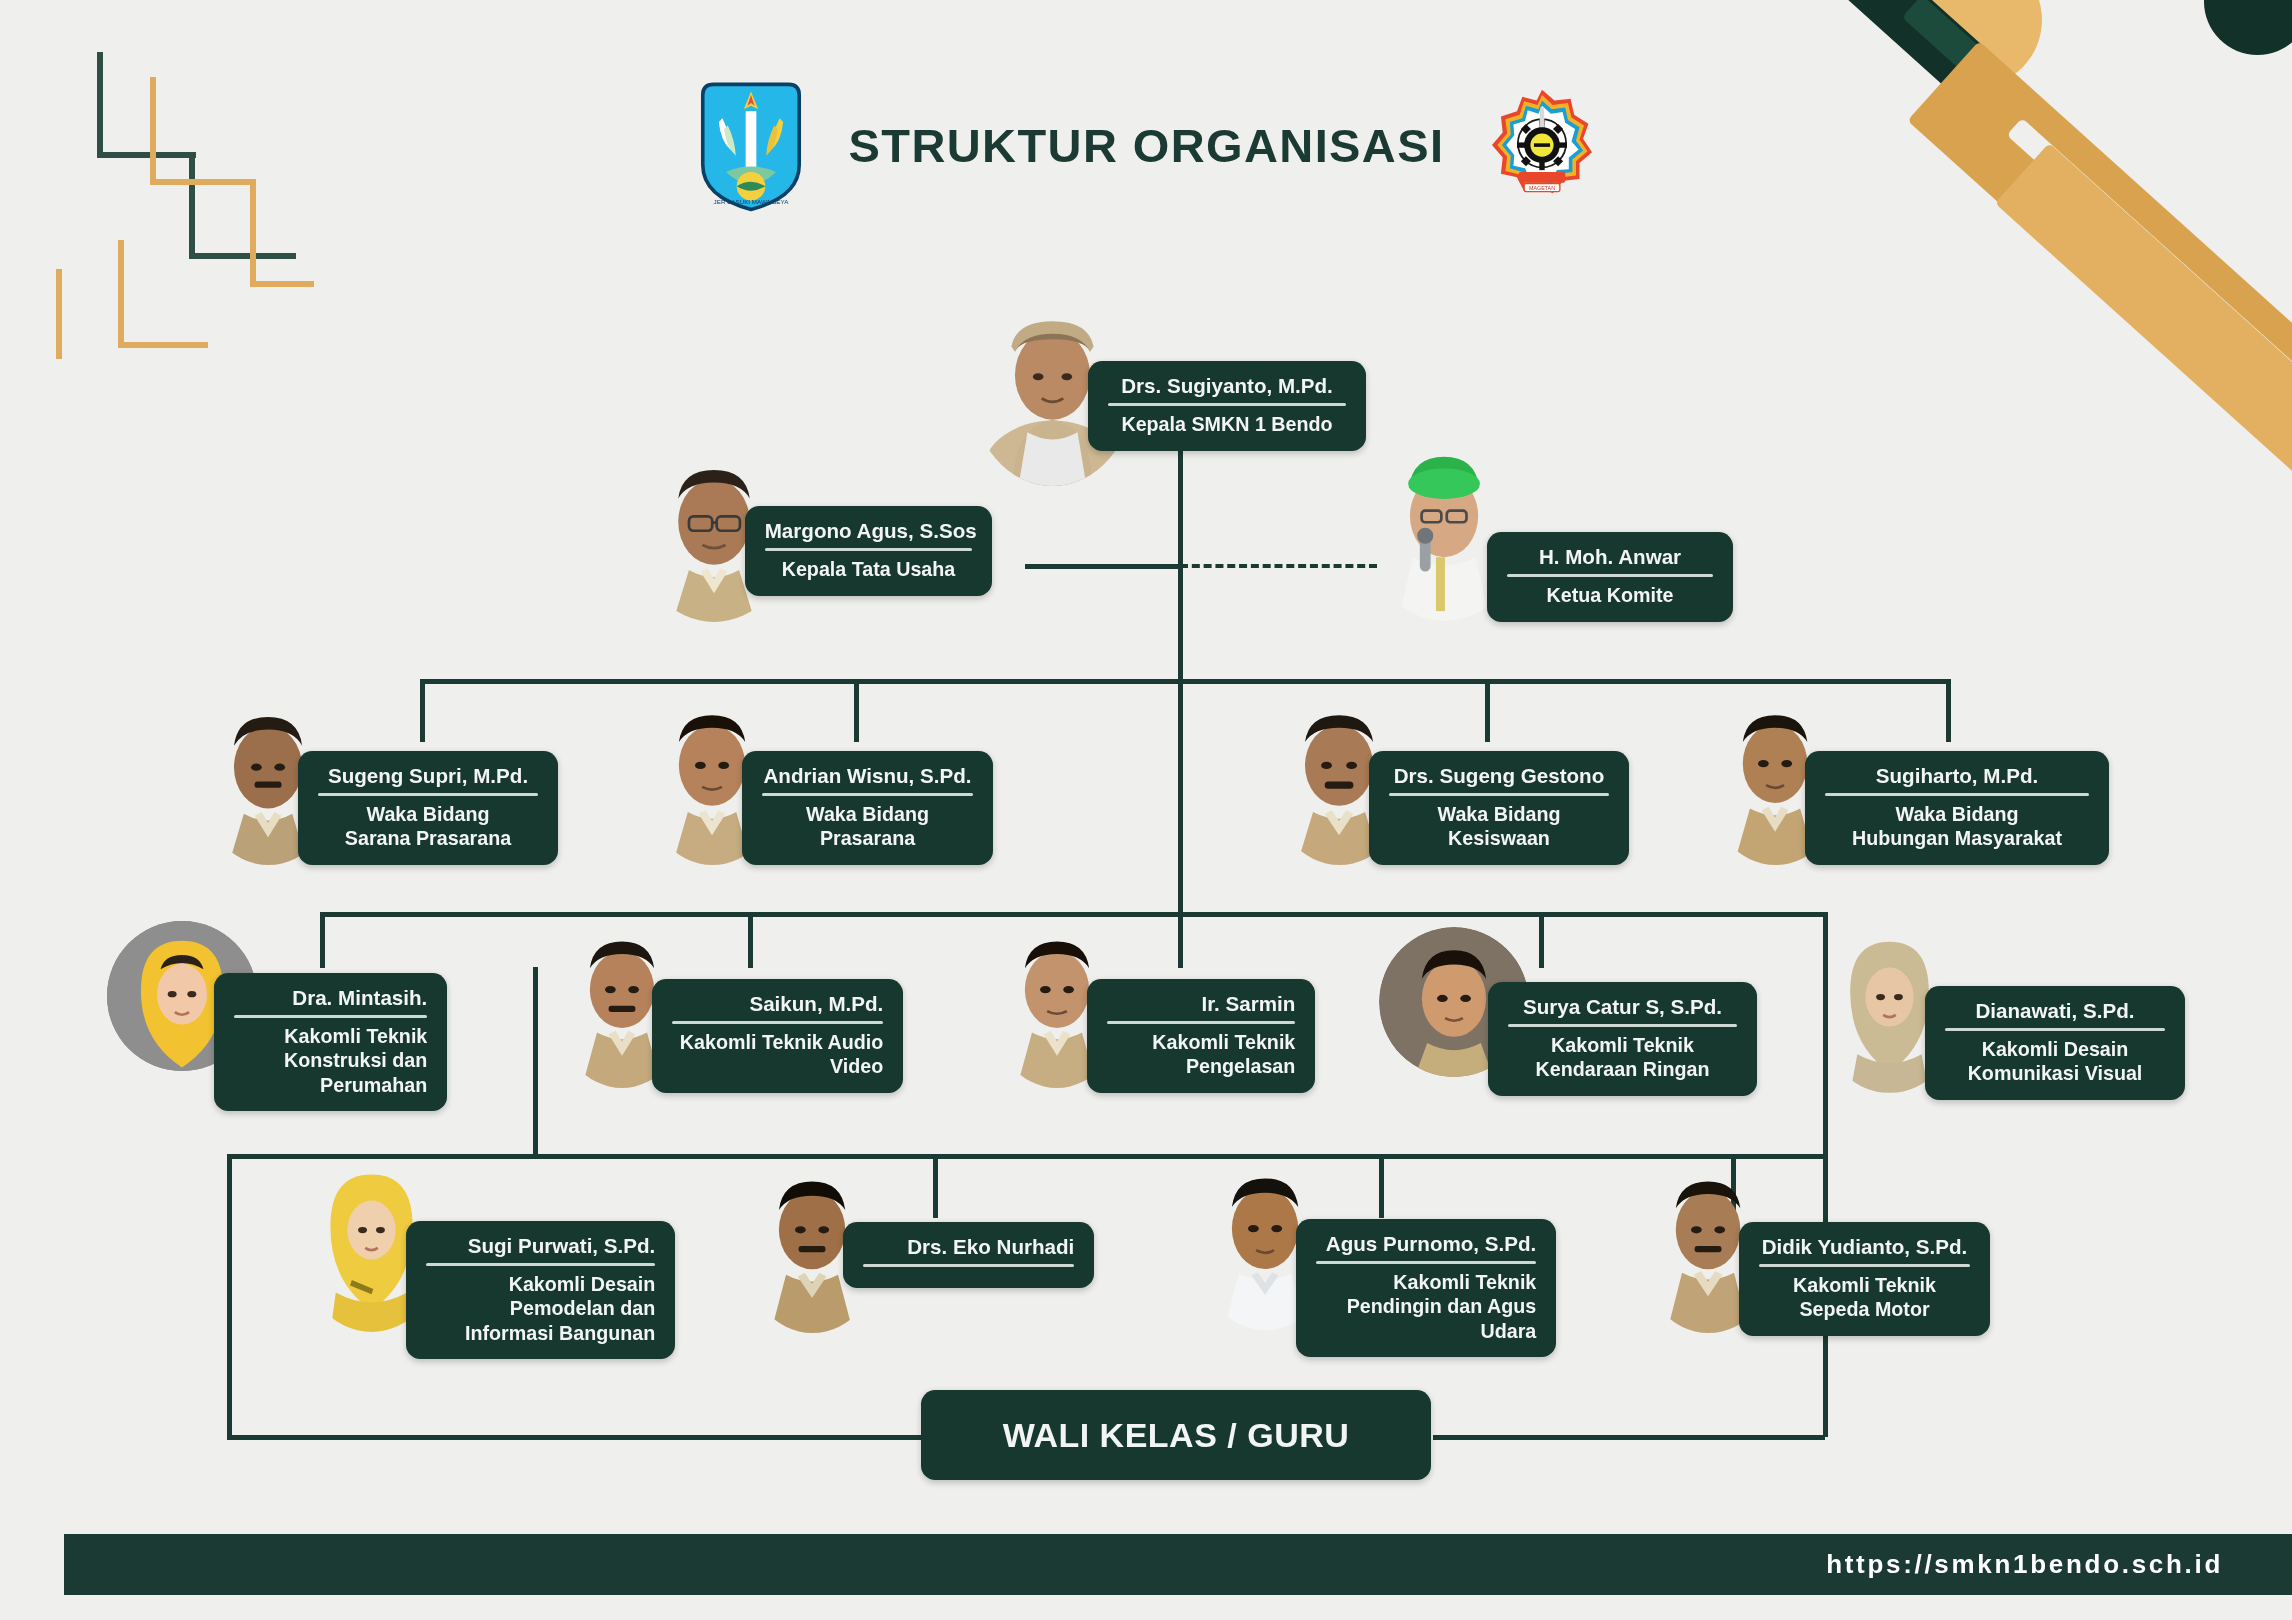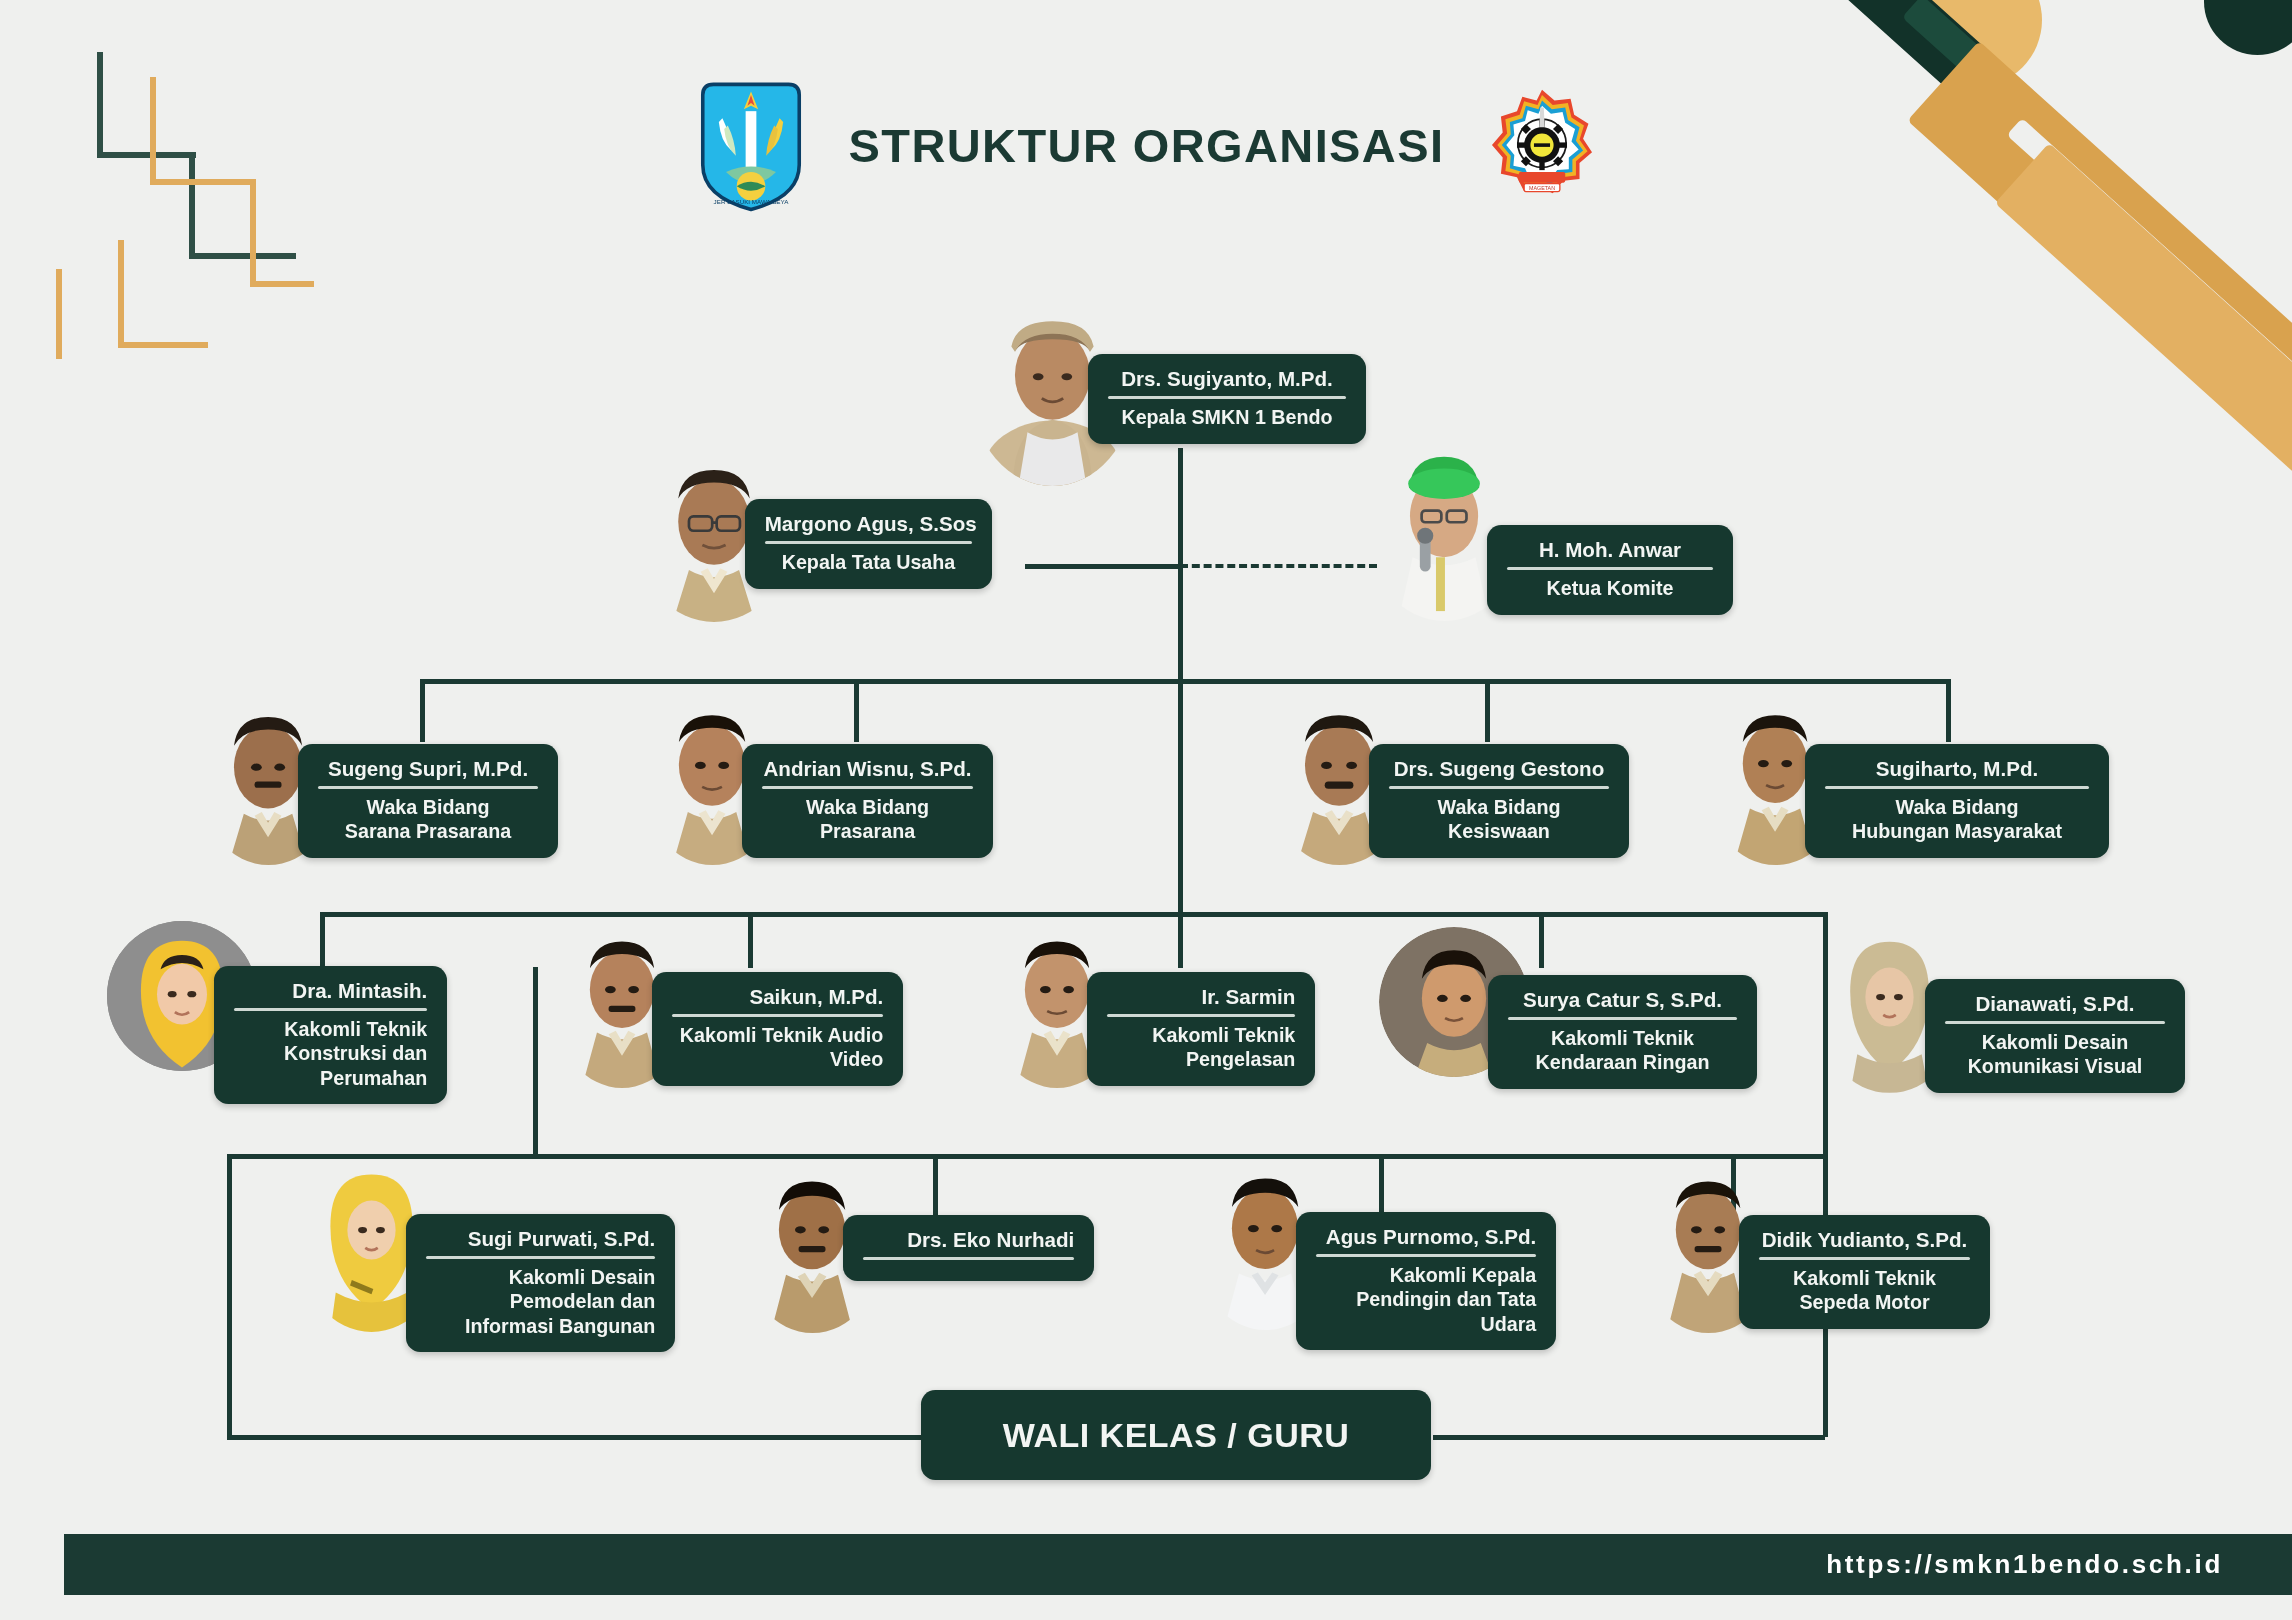--- a/index.html
+++ b/index.html
@@ -87,20 +87,21 @@
   
   .card { position: absolute; }
 
   .plate {
     position: absolute;
     background: #16382f;
     border-radius: 14.3px;
     color: #f2f5f3;
     padding: 12.5px 19.7px 14.3px 19.7px;
     box-shadow: 0 2.7px 6.3px rgba(0,0,0,.20);
+    margin-top: 7px;
   }
   .plate .nm {
     font-size: 20.6px; font-weight: 700; white-space: nowrap;
     line-height: 1.15;
   }
   .plate .rule {
     height: 2.7px; background: #cfd9d4; margin: 6.3px 0 6.3px 0; border-radius: 1.8px;
   }
   .plate .role {
     font-size: 19.7px; font-weight: 700; line-height: 1.22;
@@ -540,21 +541,21 @@
         <ellipse cx="64" cy="72" rx="6" ry="4" fill="#241b13"></ellipse>
         <ellipse cx="90" cy="72" rx="6" ry="4" fill="#241b13"></ellipse>
         <path d="M67 96 q10 6 20 0" stroke="#6b4a34" stroke-width="3" fill="none"></path>
         <path d="M48 122 q29 15 58 0 l17 63 l-92 0 Z" fill="#f4f5f6"></path>
         <path d="M62 124 l15 22 l15 -22 l-7 -3 l-8 11 l-8 -11 Z" fill="#dfe2e4"></path>
       </svg>
     </div>
     <div class="plate ta-r" style="left:100px; top:48px; width:260px;">
       <div class="nm">Agus Purnomo, S.Pd.</div>
       <div class="rule"></div>
-      <div class="role">Kakomli Kepala Pendingin dan Tata Udara</div>
+      <div class="role">Kakomli Teknik Pendingin dan Agus Udara</div>
     </div>
   </div>
 
   <div class="card" style="left:1639px; top:1167px;">
     <div class="photo" style="left:0; top:0; width:139px; height:166px;">
       <svg viewBox="0 0 155 185" width="139" height="166">
         <ellipse cx="77" cy="70" rx="36" ry="44" fill="#a87c54"></ellipse>
         <path d="M41 46 q4 -30 36 -30 q32 0 36 30 q-10 -16 -36 -16 q-26 0 -36 16 Z" fill="#1a1309"></path>
         <ellipse cx="64" cy="70" rx="6" ry="4" fill="#241b13"></ellipse>
         <ellipse cx="90" cy="70" rx="6" ry="4" fill="#241b13"></ellipse>

